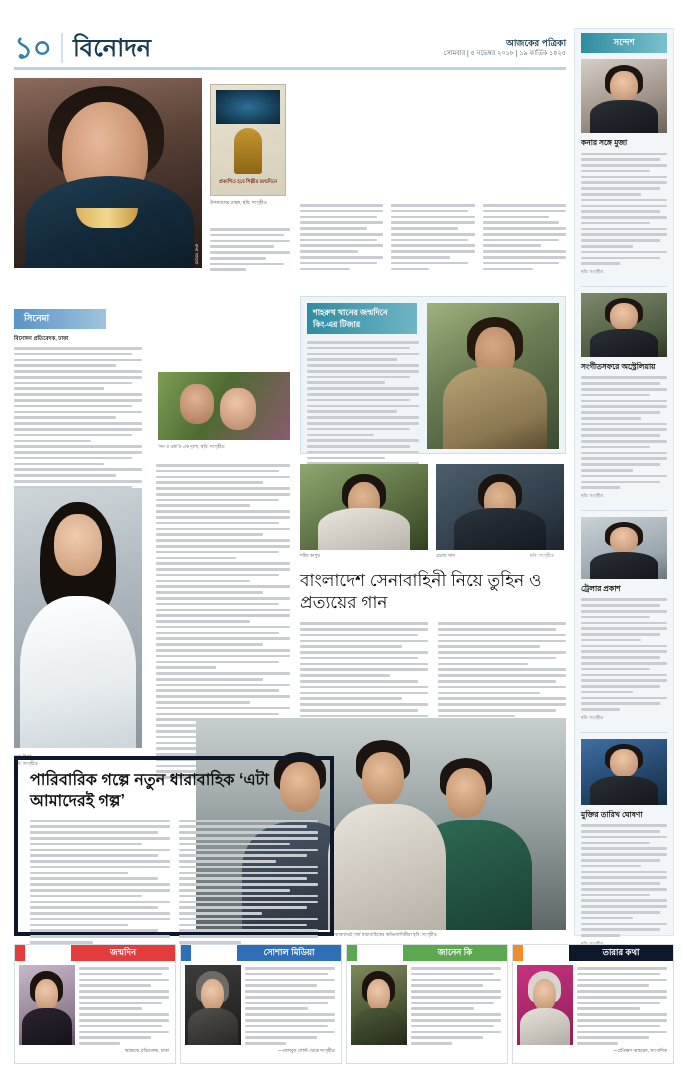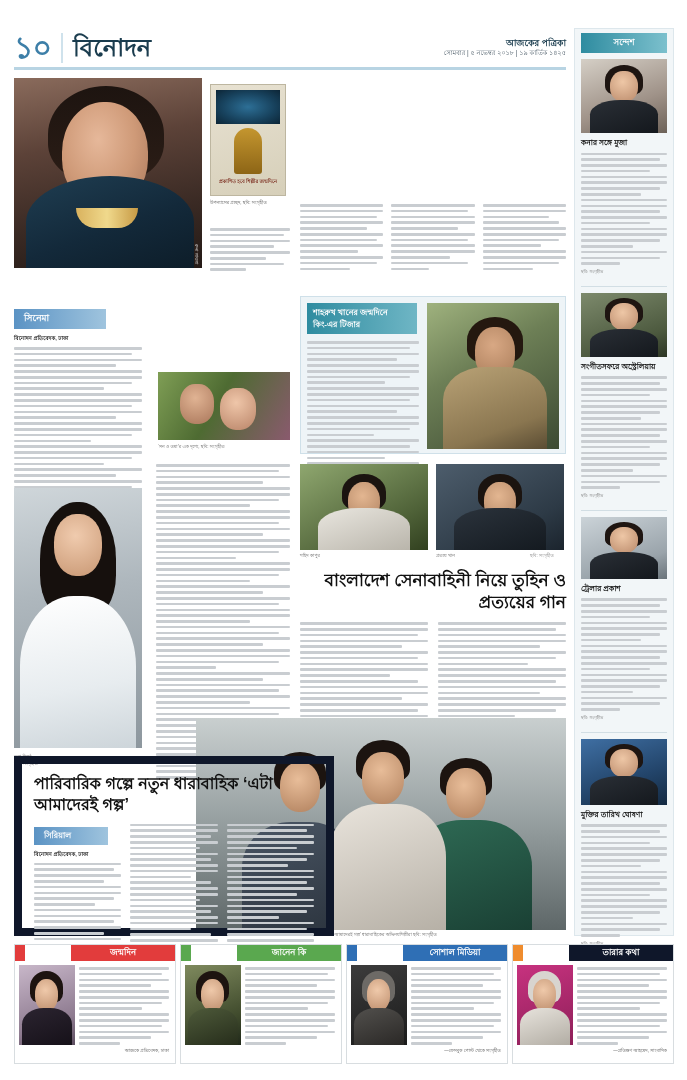--- a/index.html
+++ b/index.html
@@ -213,21 +213,21 @@
     position: absolute; left: 18px; bottom: 0; width: 92px; height: 42px;
     border-radius: 44% 44% 0 0; background: linear-gradient(160deg,#e9e6df,#b9b5ab);
   }
   .por.b .pb { background: linear-gradient(160deg,#2b333c,#141a20); }
   .por-cap {
     position: absolute; font-size: 4.5px; color: #666;
   }
 
   
   .story-b { position: absolute; left: 300px; top: 570px; width: 266px; }
-  .story-b h2 { font-size: 17px; line-height: 1.3; color: #111; font-weight: 700; text-align: right; }
+  .story-b h2 { font-size: 17px; line-height: 1.3; color: #111; font-weight: 400; }
   .story-b .cols { display: flex; gap: 10px; margin-top: 8px; }
   .band-photo {
     position: absolute; left: 196px; top: 718px; width: 370px; height: 212px;
     background: linear-gradient(180deg,#c9cfcf 0%,#9aa3a4 45%,#5e6768 100%);
     overflow: hidden;
   }
   .band-photo .f {
     position: absolute; border-radius: 46%;
     background: radial-gradient(circle at 45% 35%,#e8bd99,#b1815e);
   }
@@ -247,21 +247,21 @@
   .band-photo .t2 { left: 132px; width: 118px; height: 126px; background: linear-gradient(160deg,#e9e4dc,#b6b0a6); }
   .band-photo .t3 { left: 214px; width: 122px; height: 110px; background: linear-gradient(160deg,#2f6b55,#1a4034); }
   .band-cap {
     position: absolute; left: 196px; top: 932px; width: 370px;
     font-size: 4.5px; color: #666; text-align: center;
   }
 
   
   .story-c {
     position: absolute; left: 14px; top: 756px; width: 320px; height: 180px;
-    border: 8px solid #0f172a; padding: 10px 12px;
+    border: 4px solid #0f172a; padding: 10px 12px;
   }
   .story-c h2 { font-size: 16px; line-height: 1.3; color: #111; font-weight: 700; }
   .story-c .cols { display: flex; gap: 9px; margin-top: 8px; }
 
   
   .sidebar {
     position: absolute; left: 574px; top: 28px; width: 100px; height: 908px;
     background: #f2f6f8; border: 1px solid #dde7ec; padding: 0;
   }
   .sb-head {
@@ -640,28 +640,20 @@
     <div class="f f1"></div>
     <div class="f f2"></div>
     <div class="f f3"></div>
   </div>
   <div class="band-cap">‘এটা আমাদেরই গল্প’ ধারাবাহিকের অভিনয়শিল্পীরা    ছবি: সংগৃহীত</div>
 
   <div class="story-c">
     <h2>পারিবারিক গল্পে নতুন ধারাবাহিক ‘এটা আমাদেরই গল্প’</h2>
     <div class="cols">
       <div class="col">
-        <div class="tab" style="min-width:74px;font-size:8px;">সিরিয়াল</div>
-        <div class="byline">বিনোদন প্রতিবেদক, ঢাকা</div>
-        <div class="tl"></div><div class="tl s92"></div><div class="tl"></div><div class="tl s80"></div>
-        <div class="tl"></div><div class="tl"></div><div class="tl s92"></div><div class="tl s70"></div>
-        <div class="tl"></div><div class="tl"></div><div class="tl s92"></div><div class="tl"></div>
-        <div class="tl s80"></div><div class="tl"></div><div class="tl s60"></div>
-      </div>
-      <div class="col">
         <div class="tl"></div>
           <div class="tl"></div>
           <div class="tl s92"></div>
           <div class="tl"></div>
         <div class="tl s80"></div>
           <div class="tl"></div>
           <div class="tl s92"></div>
           <div class="tl"></div>
         <div class="tl"></div>
           <div class="tl s70"></div>
@@ -855,20 +847,47 @@
           <div class="tl"></div>
           <div class="tl s92"></div>
           <div class="tl"></div>
         <div class="tl s80"></div>
           <div class="tl s45"></div>
       </div>
       <div class="sbox-sign">আজকে প্রতিবেদক, ঢাকা</div>
     </div>
 
     <div class="sbox">
+      <div class="sbox-tag" style="background:#2f6fb5"></div>
+      <div class="sbox-head" style="background:#2f6fb5">সোশাল মিডিয়া</div>
+      <div class="sbox-photo" style="background:linear-gradient(160deg,#3c3c3c,#1b1b1b)">
+        <div class="sh" style="background:#6d6a66"></div>
+        <div class="sf"></div>
+        <div class="sbd" style="background:linear-gradient(160deg,#52504d,#2a2826)"></div>
+      </div>
+      <div class="sbox-text">
+        <div class="tl"></div>
+          <div class="tl s92"></div>
+          <div class="tl"></div>
+          <div class="tl s80"></div>
+        <div class="tl"></div>
+          <div class="tl"></div>
+          <div class="tl s92"></div>
+          <div class="tl s70"></div>
+        <div class="tl"></div>
+          <div class="tl"></div>
+          <div class="tl s92"></div>
+          <div class="tl"></div>
+        <div class="tl s80"></div>
+          <div class="tl s45"></div>
+      </div>
+      <div class="sbox-sign">—ফেসবুক পোস্ট থেকে সংগৃহীত</div>
+    </div>
+
+    <div class="sbox">
       <div class="sbox-tag" style="background:#5aa84f"></div>
       <div class="sbox-head" style="background:#5aa84f">জানেন কি</div>
       <div class="sbox-photo" style="background:linear-gradient(160deg,#7f8a5e,#3f4a2c 70%,#20281a)">
         <div class="sh"></div>
         <div class="sf"></div>
         <div class="sbd" style="background:linear-gradient(160deg,#4e5a3a,#262d1b)"></div>
       </div>
       <div class="sbox-text">
         <div class="tl"></div>
           <div class="tl s92"></div>
@@ -879,47 +898,20 @@
           <div class="tl s92"></div>
           <div class="tl s70"></div>
         <div class="tl"></div>
           <div class="tl"></div>
           <div class="tl s92"></div>
           <div class="tl"></div>
         <div class="tl s80"></div>
           <div class="tl s45"></div>
       </div>
       <div class="sbox-sign"></div>
-    </div>
-
-    <div class="sbox">
-      <div class="sbox-tag" style="background:#2f6fb5"></div>
-      <div class="sbox-head" style="background:#2f6fb5">সোশাল মিডিয়া</div>
-      <div class="sbox-photo" style="background:linear-gradient(160deg,#3c3c3c,#1b1b1b)">
-        <div class="sh" style="background:#6d6a66"></div>
-        <div class="sf"></div>
-        <div class="sbd" style="background:linear-gradient(160deg,#52504d,#2a2826)"></div>
-      </div>
-      <div class="sbox-text">
-        <div class="tl"></div>
-          <div class="tl s92"></div>
-          <div class="tl"></div>
-          <div class="tl s80"></div>
-        <div class="tl"></div>
-          <div class="tl"></div>
-          <div class="tl s92"></div>
-          <div class="tl s70"></div>
-        <div class="tl"></div>
-          <div class="tl"></div>
-          <div class="tl s92"></div>
-          <div class="tl"></div>
-        <div class="tl s80"></div>
-          <div class="tl s45"></div>
-      </div>
-      <div class="sbox-sign">—ফেসবুক পোস্ট থেকে সংগৃহীত</div>
     </div>
 
     <div class="sbox">
       <div class="sbox-tag" style="background:#ef8c2e"></div>
       <div class="sbox-head" style="background:#0f172a">তারার কথা</div>
       <div class="sbox-photo" style="background:linear-gradient(160deg,#c7327f,#8d1f58)">
         <div class="sh" style="background:#d8d4cf"></div>
         <div class="sf"></div>
         <div class="sbd" style="background:linear-gradient(160deg,#e7e3dc,#b2ada4)"></div>
       </div>

